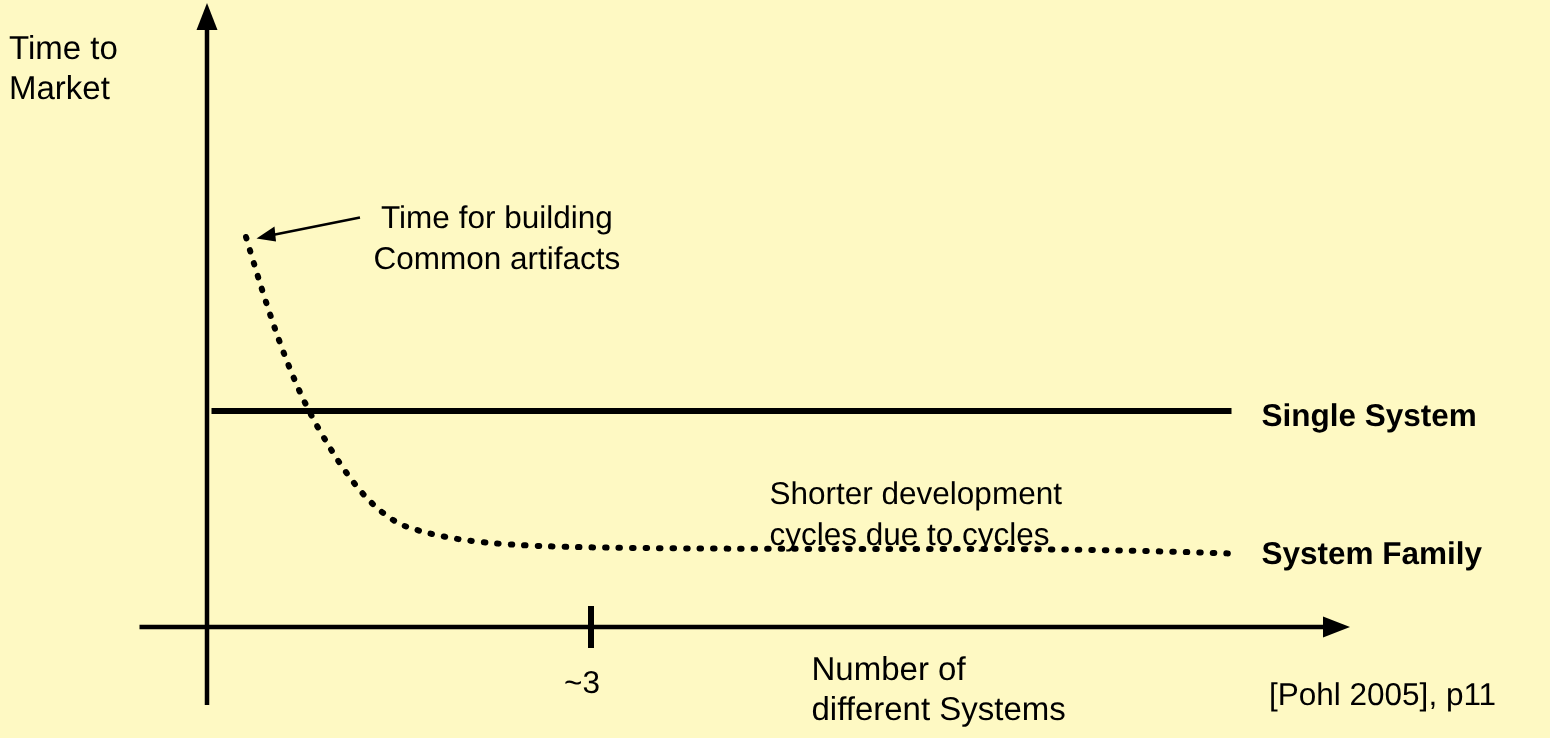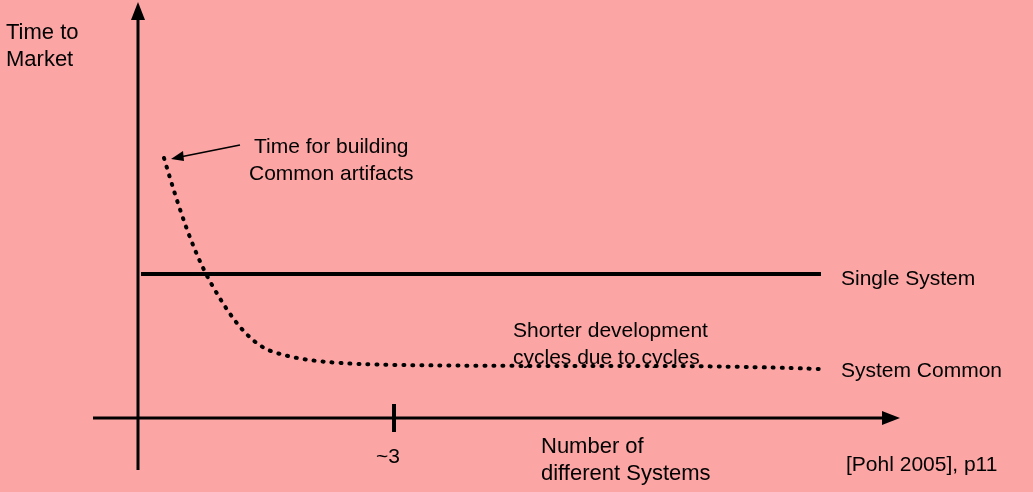--- a/index.html
+++ b/index.html
@@ -9,21 +9,21 @@
   }
   body {
     font-family: "Liberation Sans", sans-serif;
     color: #000000;
   }
   #stage {
     position: relative;
     width: 1033px;
     height: 492px;
     overflow: hidden;
-    background: #fca5a5;
+    background: #fef9c3;
   }
   .axis-label {
     position: absolute;
     font-size: 22px;
     line-height: 27px;
     color: #000;
     white-space: pre-line;
   }
   #ylabel {
     left: 6px;
@@ -45,21 +45,21 @@
     top: 132px;
     text-align: center;
   }
   #annot-reuse {
     left: 513px;
     top: 316px;
   }
   .series-label {
     position: absolute;
     font-size: 21px;
-    font-weight: normal;
+    font-weight: bold;
     color: #000;
     white-space: nowrap;
   }
   #label-single {
     left: 841px;
     top: 266px;
   }
   #label-family {
     left: 841px;
     top: 358px;
@@ -124,17 +124,17 @@
   <div id="tick-label">~3</div>
 
   <div class="annot" id="annot-common">Time for building
 Common artifacts</div>
 
   <div class="annot" id="annot-reuse">Shorter development
 cycles due to cycles</div>
 
   <div class="series-label" id="label-single">Single System</div>
 
-  <div class="series-label" id="label-family">System Common</div>
+  <div class="series-label" id="label-family">System Family</div>
 
   <div id="source">[Pohl 2005], p11</div>
 
 </div>
 
 </body></html>

